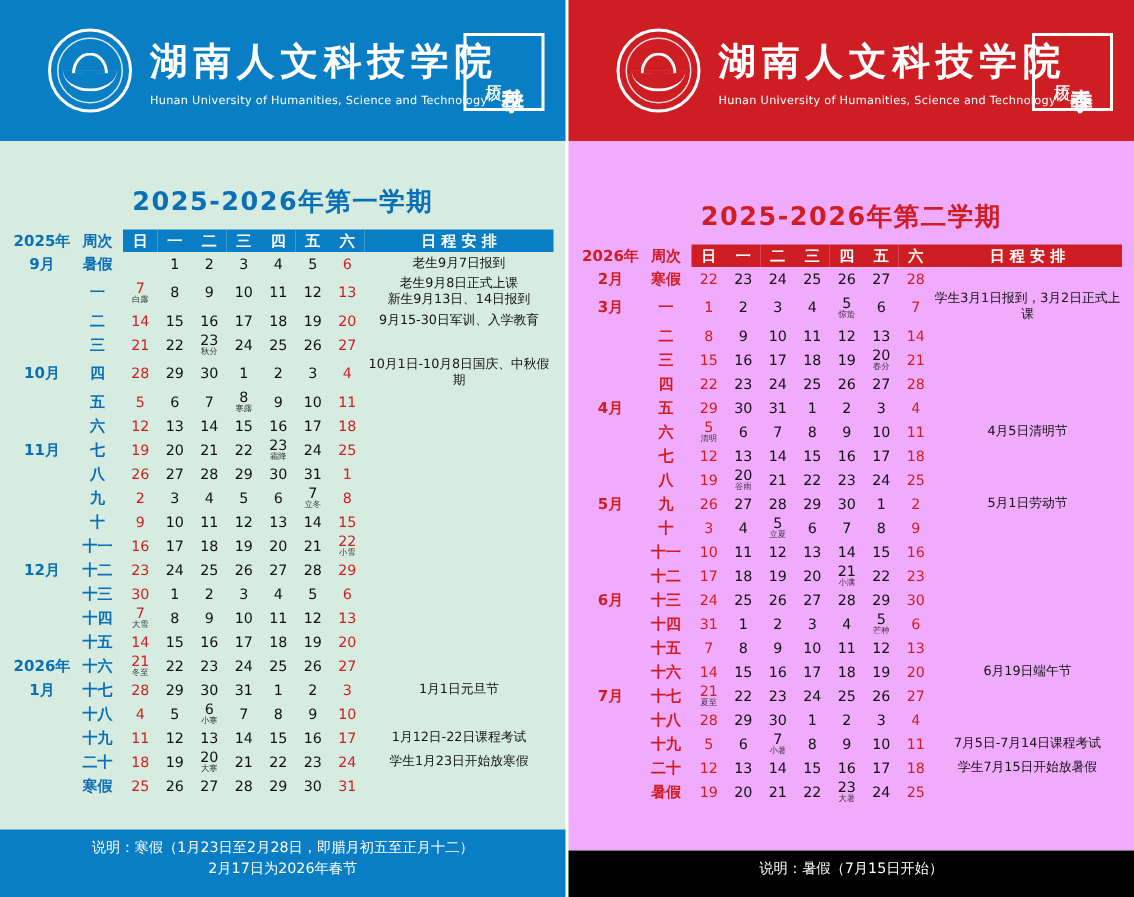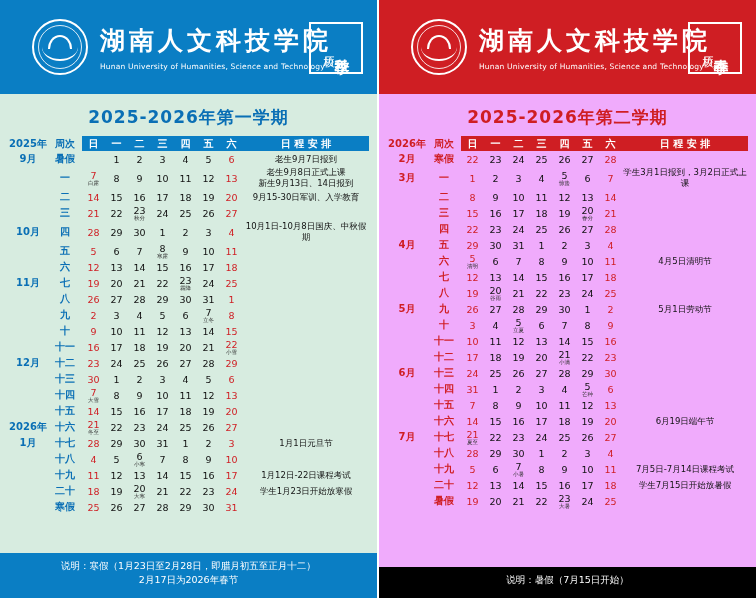--- a/index.html
+++ b/index.html
@@ -28,21 +28,21 @@
   .titleblock .cn { font-size:25px; font-weight:bold; letter-spacing:4px;
                     font-family:"DejaVu Sans","Liberation Serif",serif; }
   .titleblock .en { font-size:7.5px; margin-top:5px; letter-spacing:.2px; }
   .seal { position:absolute; right:14px; top:22px; width:54px; height:52px;
           border:2px solid #fff; display:flex; align-items:center; justify-content:center;
           color:#fff; padding:2px; }
   .seal .c1 { font-size:11px; line-height:12px; writing-mode:vertical-rl; letter-spacing:1px;}
   .seal .c2 { font-size:15px; line-height:16px; writing-mode:vertical-rl; font-weight:bold; letter-spacing:1px;}
 
   
-  .bodywrap { flex:1; background:#d7ece0; padding:6px 8px 4px 8px; display:flex; flex-direction:column; }
+  .bodywrap { flex:1; background:#d7ece0; padding:6px 8px 4px 8px; display:flex; flex-direction:column;justify-content:center; }
   .bodywrap.right { background:#f0abfc; }
   .sem-title { text-align:center; font-size:17px; font-weight:bold; letter-spacing:1px;
                font-family:"DejaVu Sans","Liberation Serif",serif; margin:6px 0 7px 0; }
   .blue .sem-title, .sem-title.blue { color:#0a6fb5; }
   .sem-title.red { color:#cf1e23; }
 
   table.cal { border-collapse:collapse; width:100%; font-size:9px; table-layout:fixed; }
   table.cal td, table.cal th { padding:0; text-align:center; vertical-align:middle; }
   .col-month { width:40px; }
   .col-week  { width:34px; }

